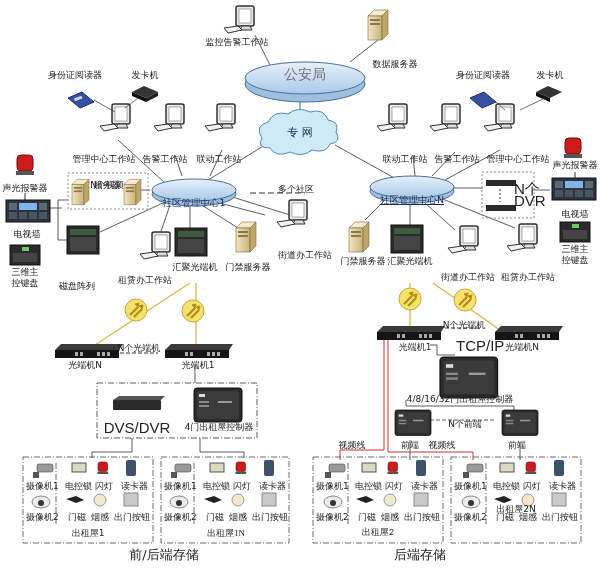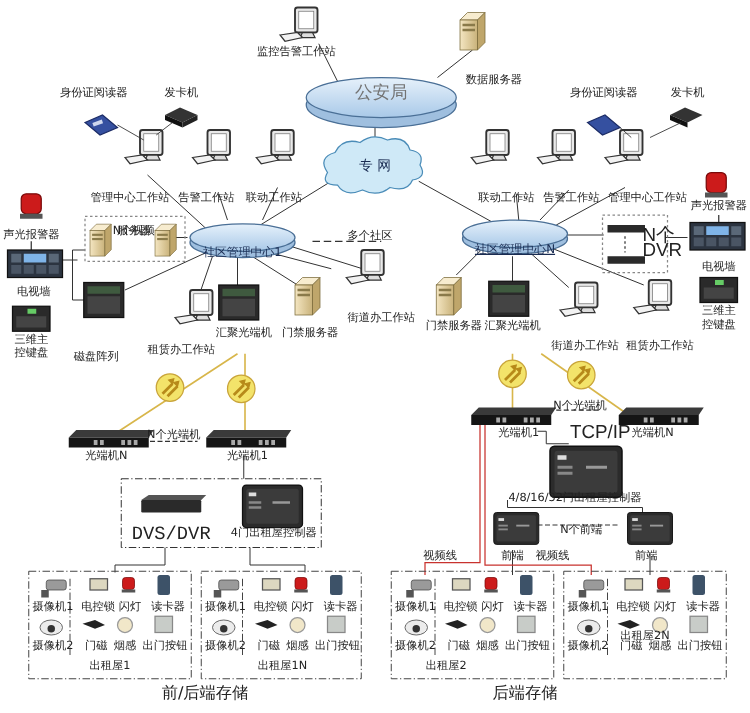--- a/index.html
+++ b/index.html
@@ -345,21 +345,21 @@
 <div class="lbl c" style="left:575px;top:244px;">三维主</div>
 <div class="lbl c" style="left:575px;top:255px;">控键盘</div>
 <div class="lbl c" style="left:363px;top:256px;">门禁服务器</div>
 <div class="lbl c" style="left:410px;top:256px;">汇聚光端机</div>
 <div class="lbl c" style="left:468px;top:272px;">街道办工作站</div>
 <div class="lbl c" style="left:528px;top:272px;">租赁办工作站</div>
 
 <div class="lbl c" style="left:85px;top:360px;">光端机N</div>
 <div class="lbl c" style="left:139px;top:343px;">N个光端机</div>
 <div class="lbl c" style="left:198px;top:360px;">光端机1</div>
-<div class="lbl en c" style="left:137px;top:422px;font-family:Liberation Mono, monospace;">DVS/DVR</div>
+<div class="lbl en c" style="left:137px;top:422px;">DVS/DVR</div>
 <div class="lbl c" style="left:219px;top:422px;">4门出租屋控制器</div>
 <div class="lbl big c" style="left:164px;top:549px;">前/后端存储</div>
 
 <div class="lbl c" style="left:415px;top:342px;">光端机1</div>
 <div class="lbl c" style="left:464px;top:320px;">N个光端机</div>
 <div class="lbl c" style="left:522px;top:342px;">光端机N</div>
 <div class="lbl en" style="left:432px;top:340px;margin-left:24px;">TCP/IP</div>
 <div class="lbl c" style="left:460px;top:394px;text-align:right;">4/8/16/32门出租屋控制器</div>
 <div class="lbl c" style="left:465px;top:419px;">N个前端</div>
 <div class="lbl c" style="left:410px;top:440px;">前端</div>
@@ -379,31 +379,31 @@
 <div class="lbl c" style="left:88px;top:528px;">出租屋1</div>
 
 <div class="lbl" style="left:164px;top:481px;">摄像机1</div>
 <div class="lbl" style="left:164px;top:512px;">摄像机2</div>
 <div class="lbl" style="left:203px;top:481px;">电控锁</div>
 <div class="lbl" style="left:233px;top:481px;">闪灯</div>
 <div class="lbl" style="left:259px;top:481px;">读卡器</div>
 <div class="lbl" style="left:206px;top:512px;">门磁</div>
 <div class="lbl" style="left:229px;top:512px;">烟感</div>
 <div class="lbl" style="left:252px;top:512px;">出门按钮</div>
-<div class="lbl c" style="left:226px;top:528px;">出租屋1N</div>
+<div class="lbl c" style="left:226px;top:528px;font-family:Liberation Serif, serif;">出租屋1N</div>
 
 <div class="lbl" style="left:316px;top:481px;">摄像机1</div>
 <div class="lbl" style="left:316px;top:512px;">摄像机2</div>
 <div class="lbl" style="left:355px;top:481px;">电控锁</div>
 <div class="lbl" style="left:385px;top:481px;">闪灯</div>
 <div class="lbl" style="left:411px;top:481px;">读卡器</div>
 <div class="lbl" style="left:358px;top:512px;">门磁</div>
 <div class="lbl" style="left:381px;top:512px;">烟感</div>
 <div class="lbl" style="left:404px;top:512px;">出门按钮</div>
-<div class="lbl c" style="left:357px;top:528px;">出租屋2</div>
+<div class="lbl c" style="left:378px;top:528px;font-family:Liberation Mono, monospace;">出租屋2</div>
 
 <div class="lbl" style="left:454px;top:481px;">摄像机1</div>
 <div class="lbl" style="left:454px;top:512px;">摄像机2</div>
 <div class="lbl" style="left:493px;top:481px;">电控锁</div>
 <div class="lbl" style="left:523px;top:481px;">闪灯</div>
 <div class="lbl" style="left:549px;top:481px;">读卡器</div>
 <div class="lbl" style="left:496px;top:512px;">门磁</div>
 <div class="lbl" style="left:519px;top:512px;">烟感</div>
 <div class="lbl" style="left:542px;top:512px;">出门按钮</div>
 <div class="lbl c" style="left:516px;top:504px;">出租屋2N</div>

